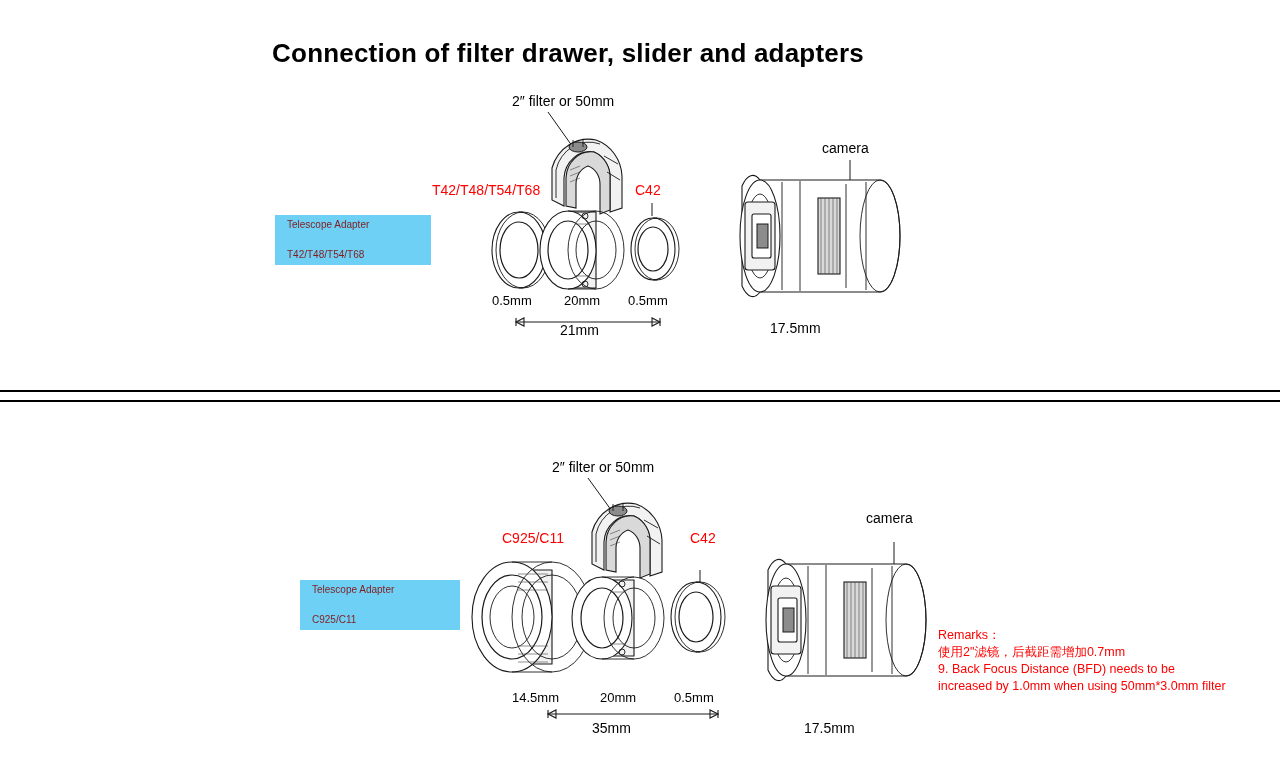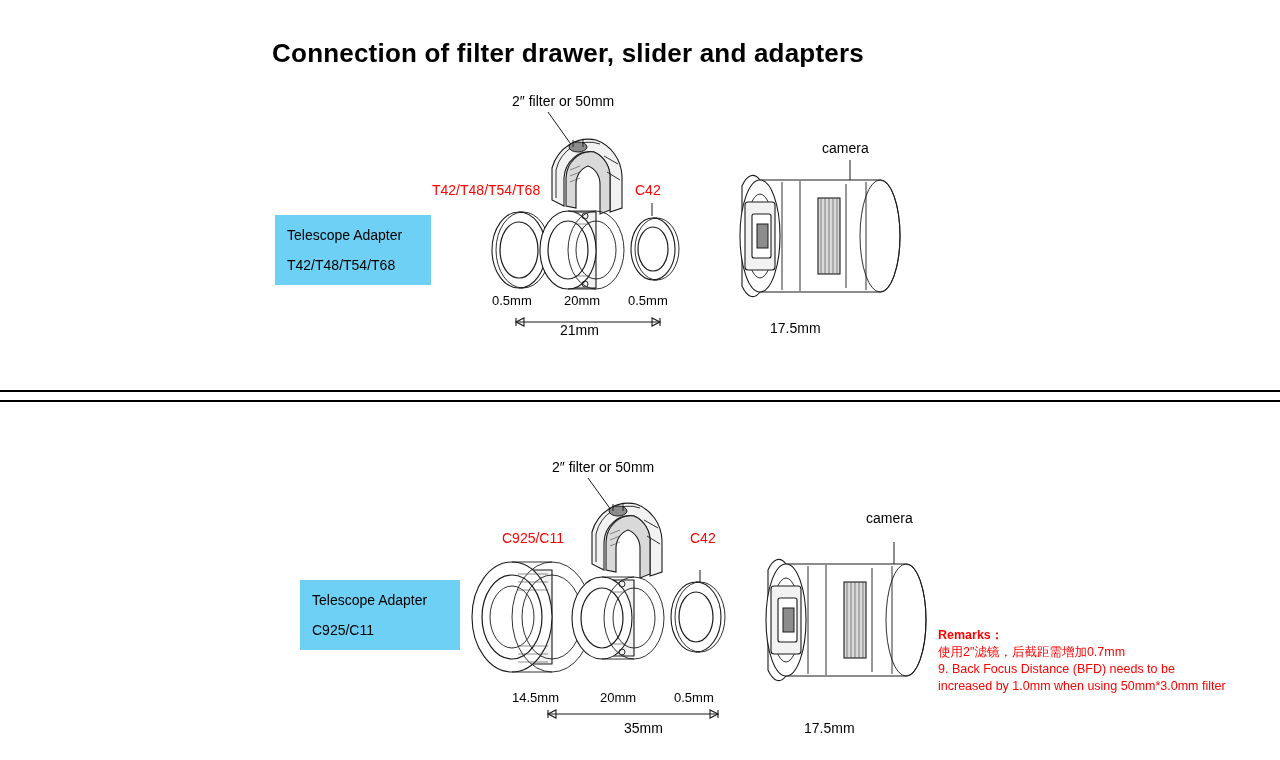--- a/index.html
+++ b/index.html
@@ -35,44 +35,44 @@
   #divider-top { top: 390px; }
   #divider-bottom { top: 400px; }
 
   .panel { position: absolute; left: 0; width: 1280px; }
   #panel-top { top: 0; height: 390px; }
   #panel-bottom { top: 402px; height: 358px; }
 
   .badge {
     position: absolute;
     background: #6fd0f5;
-    color: #000000;
-    font-size: 14px;
+    color: #7f1d1d;
+    font-size: 10px;
     line-height: 20px;
-    padding: 10px 12px;
+    padding: 0 12px;
   }
   .badge div { white-space: nowrap; }
   .badge div + div { margin-top: 10px; }
 
   .lbl {
     position: absolute;
     font-size: 14px;
     white-space: nowrap;
   }
   .lbl.red { color: #ff0000; }
   .lbl.small { font-size: 13px; }
 
   .remarks {
     position: absolute;
     color: #ff0000;
     font-size: 12.5px;
     line-height: 17px;
     white-space: nowrap;
   }
-  .remarks .hd { font-weight: bold; }
+  .remarks .hd { font-weight: normal; }
 
   svg { position: absolute; left: 0; top: 0; overflow: visible; }
   .stroke { fill: none; stroke: #1a1a1a; stroke-width: 1.2; }
   .stroke-thin { fill: none; stroke: #1a1a1a; stroke-width: 0.9; }
   .stroke-hair { fill: none; stroke: #444; stroke-width: 0.6; }
   .fill-lt { fill: #f2f2f2; stroke: #1a1a1a; stroke-width: 1.1; }
   .fill-md { fill: #d9d9d9; stroke: #1a1a1a; stroke-width: 1.1; }
   .fill-dk { fill: #8c8c8c; stroke: #1a1a1a; stroke-width: 1; }
   .fill-w { fill: #ffffff; stroke: #1a1a1a; stroke-width: 1.1; }
   .dimline { stroke: #1a1a1a; stroke-width: 1.1; fill: none; }
@@ -245,21 +245,21 @@
   </div>
 
   <div class="lbl" style="left:552px; top:57px;">2″  filter   or   50mm</div>
   <div class="lbl red" style="left:502px; top:128px;">C925/C11</div>
   <div class="lbl red" style="left:690px; top:128px;">C42</div>
   <div class="lbl" style="left:866px; top:108px;">camera</div>
 
   <div class="lbl small" style="left:512px; top:288px;">14.5mm</div>
   <div class="lbl small" style="left:600px; top:288px;">20mm</div>
   <div class="lbl small" style="left:674px; top:288px;">0.5mm</div>
-  <div class="lbl" style="left:592px; top:318px;margin-left:32px;">35mm</div>
+  <div class="lbl" style="left:592px; top:318px;">35mm</div>
   <div class="lbl" style="left:804px; top:318px;">17.5mm</div>
 
   <div class="remarks" style="left:938px; top:225px;">
     <div class="hd">Remarks：</div>
     <div>使用2"滤镜，后截距需增加0.7mm</div>
     <div>9. Back Focus Distance (BFD) needs to be</div>
     <div>increased by 1.0mm when using 50mm*3.0mm filter</div>
   </div>
 </div>
 

